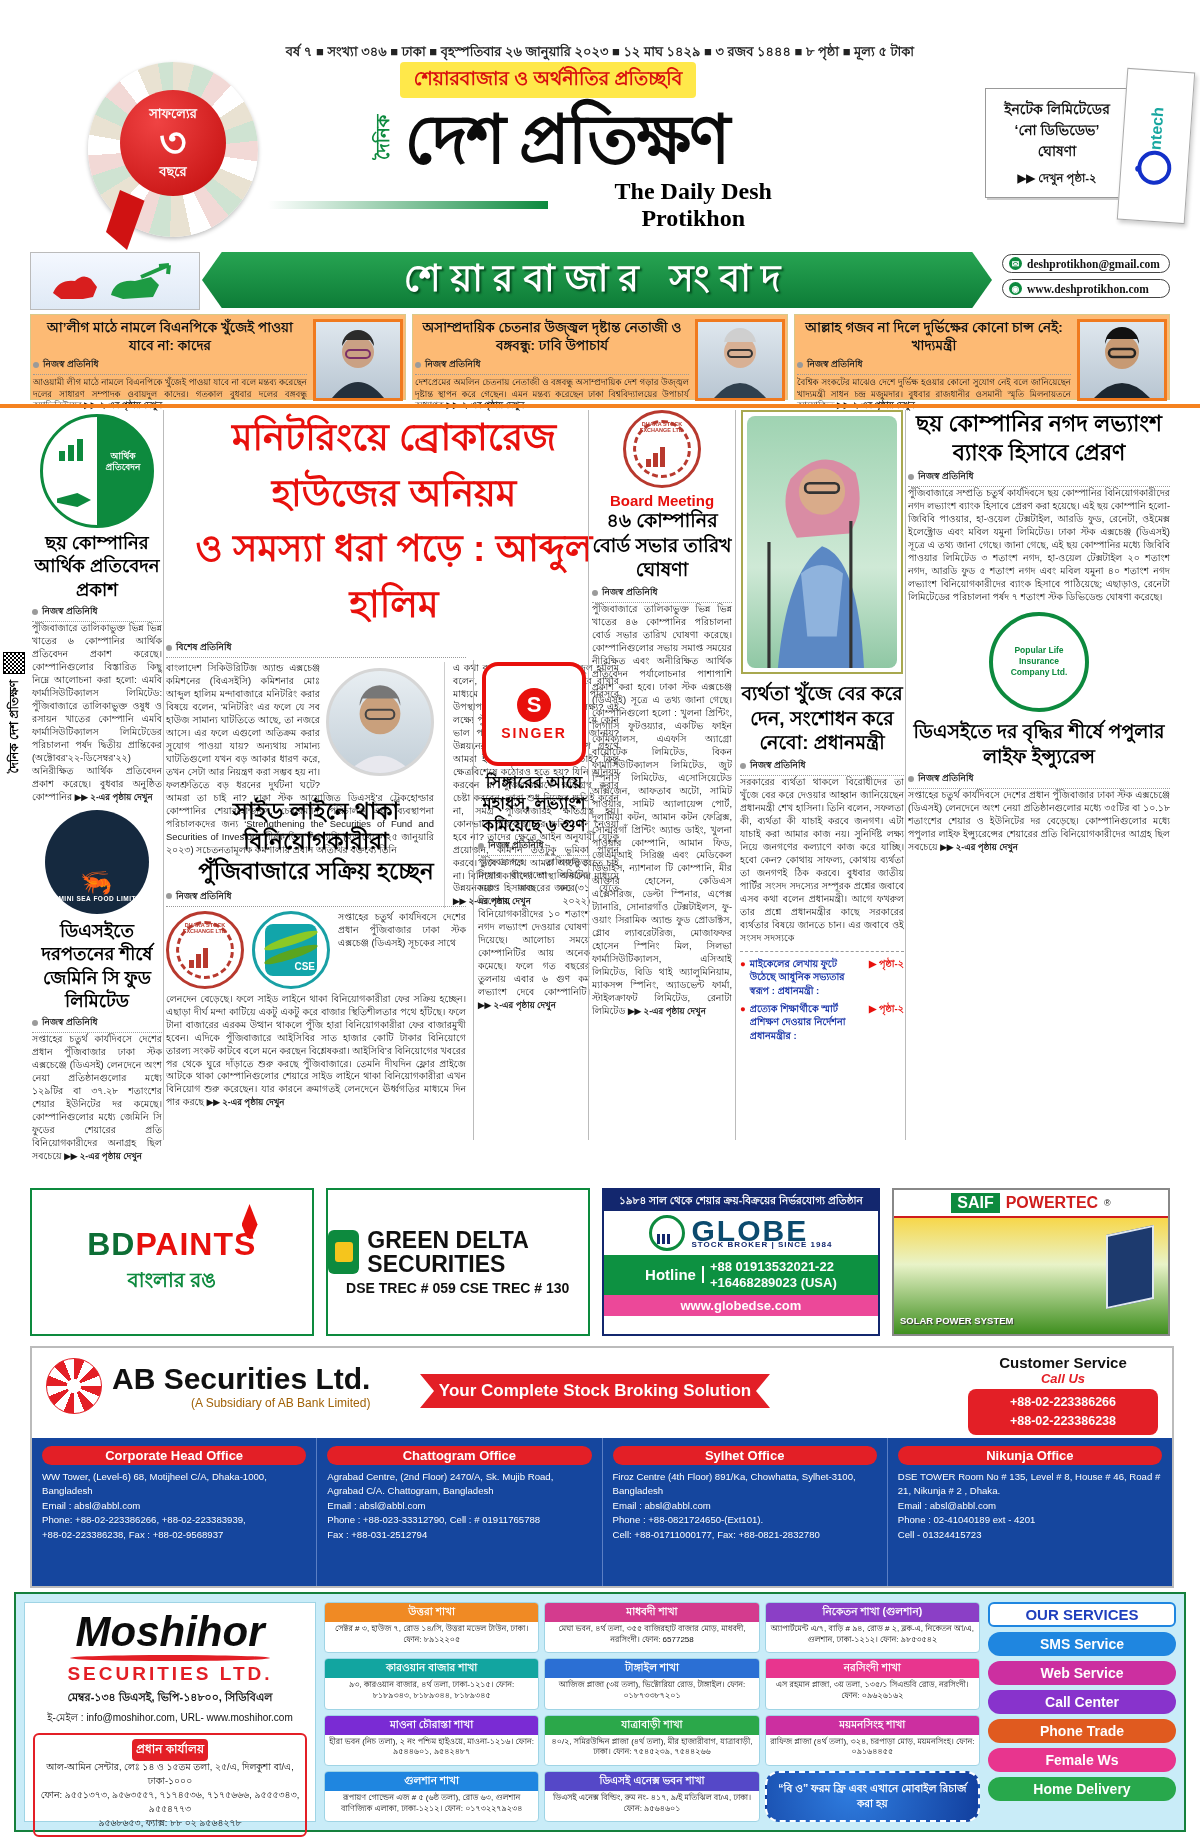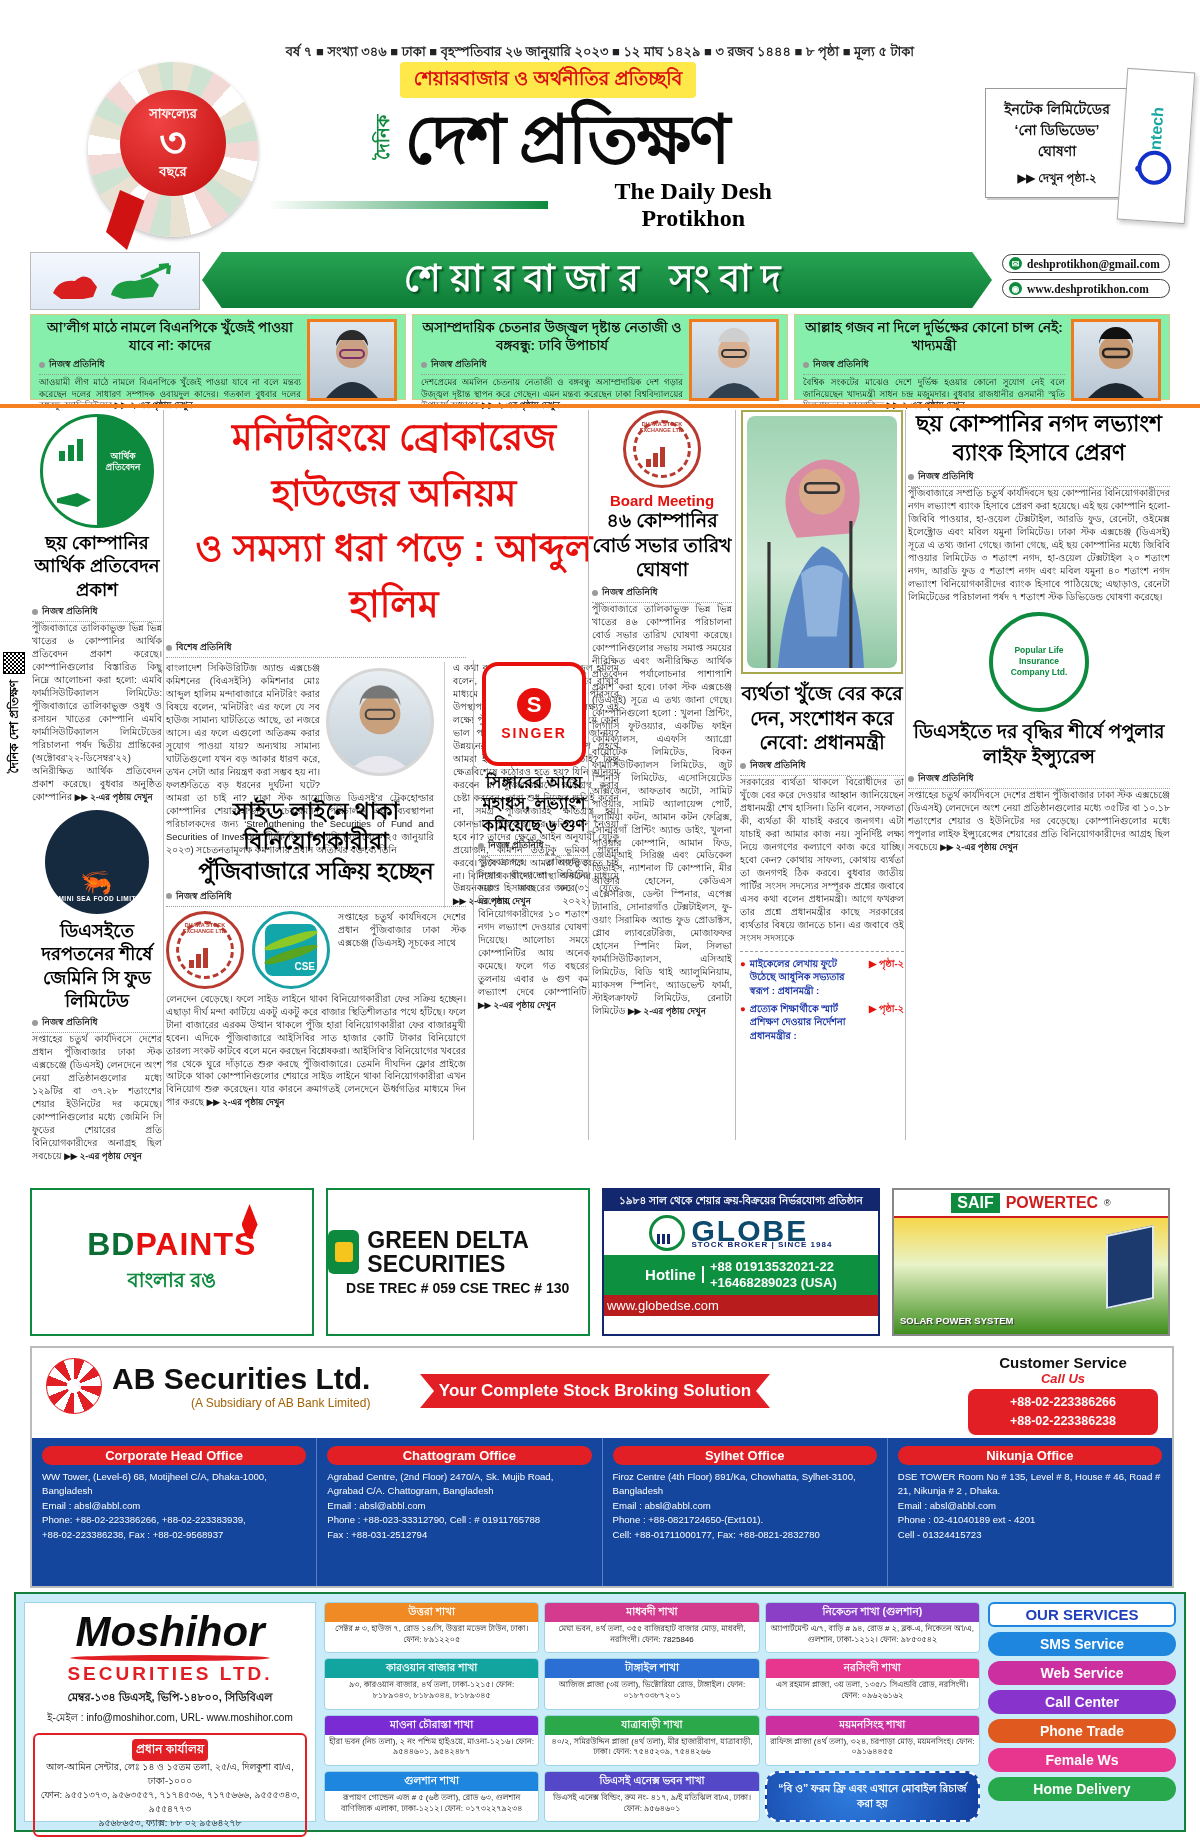--- a/index.html
+++ b/index.html
@@ -48,21 +48,21 @@
       clip-path:polygon(2.5% 0,97.5% 0,100% 50%,97.5% 100%,2.5% 100%,0 50%);
       color:#fff;font-weight:bold;font-size:37px;display:flex;align-items:center;justify-content:center;
       letter-spacing:10px;text-shadow:2px 2px 2px #044d1f;}
   .contact{position:absolute;right:0;top:2px;width:168px;display:flex;flex-direction:column;gap:6px;}
   .contact .pill{display:flex;align-items:center;gap:5px;border:1px solid #444;border-radius:12px;
       background:#fff;padding:2px 6px;font-family:"Liberation Serif",serif;font-weight:bold;font-size:11.5px;}
   .cicon{width:13px;height:13px;border-radius:50%;background:#0c8a3e;color:#fff;font-size:9px;
       display:flex;align-items:center;justify-content:center;flex:0 0 13px;}
   
   .topstories{position:absolute;top:314px;left:30px;width:1140px;height:86px;display:flex;gap:6px;}
-  .story{flex:1;background:#86efac;border:1px solid #d8c98a;display:flex;gap:6px;padding:4px 8px;}
+  .story{flex:1;background:#fdba74;border:1px solid #d8c98a;display:flex;gap:6px;padding:4px 2px;}
   .story-main{flex:1;}
   .story h3{margin:0;font-size:13.5px;font-weight:bold;text-align:center;line-height:1.35;}
   .byline{display:flex;align-items:center;gap:4px;font-weight:bold;font-size:9px;color:#222;
           border-bottom:1px dotted #999;padding:2px 0;}
   .bydot{width:6px;height:6px;border-radius:50%;background:#9a9a9a;flex:0 0 6px;}
   .story .bd{font-size:8.6px;text-align:justify;line-height:1.3;margin-top:2px;}
   .more{font-weight:bold;font-size:8.6px;white-space:nowrap;}
   .photo{width:84px;height:76px;border:3px solid #f07a1e;background:linear-gradient(180deg,#dfe7ee,#b9c6d2);
          flex:0 0 84px;position:relative;overflow:hidden;}
   .photo svg{position:absolute;bottom:0;left:0;}
@@ -161,21 +161,21 @@
   .globe-top{background:#13276e;color:#fff;font-size:10.5px;font-weight:bold;text-align:center;padding:3px 4px;line-height:1.4;}
   .globe-logo{display:flex;align-items:center;justify-content:center;gap:6px;padding:4px 0;}
   .globe-icon{width:30px;height:30px;border:3px solid #0d8a3e;border-radius:50%;position:relative;}
   .globe-icon::after{content:"";position:absolute;left:5px;bottom:4px;width:14px;height:10px;
       background:repeating-linear-gradient(90deg,#13276e 0 3px,#fff 3px 5px);}
   .globe-name{font-size:30px;font-weight:bold;color:#0c4a6e;letter-spacing:2px;line-height:.9;}
   .globe-sub{font-size:8px;font-weight:bold;color:#13276e;letter-spacing:1px;text-align:center;margin-top:-4px;}
   .globe-hot{background:#0d9141;color:#fff;display:flex;align-items:center;justify-content:center;gap:6px;padding:4px;}
   .globe-hot .h{font-size:15px;font-weight:bold;border-right:2px solid #fff;padding-right:6px;}
   .globe-hot .n{font-size:13px;font-weight:bold;line-height:1.25;}
-  .globe-web{background:#b91c1c;color:#fff;text-align:left;font-weight:normal;font-size:13px;padding:3px;}
+  .globe-web{background:#ec4899;color:#fff;text-align:center;font-weight:bold;font-size:13px;padding:3px;}
   .ad.saif{flex:1;border-color:#888;display:flex;flex-direction:column;}
   .saif-top{display:flex;align-items:center;justify-content:center;gap:6px;padding:3px;background:#fff;border-bottom:2px solid #cf1c1c;}
   .saif-s{background:#0d8a3e;color:#fff;font-weight:bold;font-size:16px;padding:1px 6px;}
   .saif-p{color:#cf1c1c;font-weight:bold;font-size:16px;}
   .saif-r{font-size:9px;vertical-align:super;}
   .saif-img{flex:1;position:relative;background:linear-gradient(180deg,#f7d74a 0%,#e9f3c8 40%,#3f8f1f 100%);}
   .panel{position:absolute;right:14px;top:12px;width:44px;height:70px;background:#1d3a6e;transform:skewY(-12deg);
       border:2px solid #dfe7f0;}
   .saif-cap{position:absolute;left:6px;bottom:8px;color:#fff;font-size:9.5px;font-weight:bold;text-shadow:1px 1px 1px #333;}
   
@@ -646,21 +646,21 @@
         <div class="ln">৯৫৬৮৬৫৩, ফ্যাক্স: ৮৮ ০২ ৯৫৬৪২৭৮</div>
       </div>
     </div>
     <div class="mosh-grid">
       <div class="branch">
         <div class="branch-h c0">উত্তরা শাখা</div>
         <div class="branch-b">সেক্টর # ৩, হাউজ ৭, রোড ১৪/সি, উত্তরা মডেল টাউন, ঢাকা। ফোন: ৮৯১২২০৫</div>
       </div>
       <div class="branch">
         <div class="branch-h c1">মাধবদী শাখা</div>
-        <div class="branch-b">মেঘা ভবন, ৪র্থ তলা, ৩৫৫ বাজিরহাট বাজার মোড়, মাধবদী, নরসিংদী। ফোন: 7825846</div>
+        <div class="branch-b">মেঘা ভবন, ৪র্থ তলা, ৩৫৫ বাজিরহাট বাজার মোড়, মাধবদী, নরসিংদী। ফোন: 6577258</div>
       </div>
       <div class="branch">
         <div class="branch-h c2">নিকেতন শাখা (গুলশান)</div>
         <div class="branch-b">অ্যাপার্টমেন্ট এ/৭, বাড়ি # ৯৪, রোড # ২, ব্লক-এ, নিকেতন আ/এ, গুলশান, ঢাকা-১২১২। ফোন: ৯৮৫৩৫৪২</div>
       </div>
       <div class="branch">
         <div class="branch-h c3">কারওয়ান বাজার শাখা</div>
         <div class="branch-b">৯৩, কারওয়ান বাজার, ৪র্থ তলা, ঢাকা-১২১৫। ফোন: ৮১৮৯৩৪৩, ৮১৮৯৩৪৪, ৮১৮৯৩৪৫</div>
       </div>
       <div class="branch">

